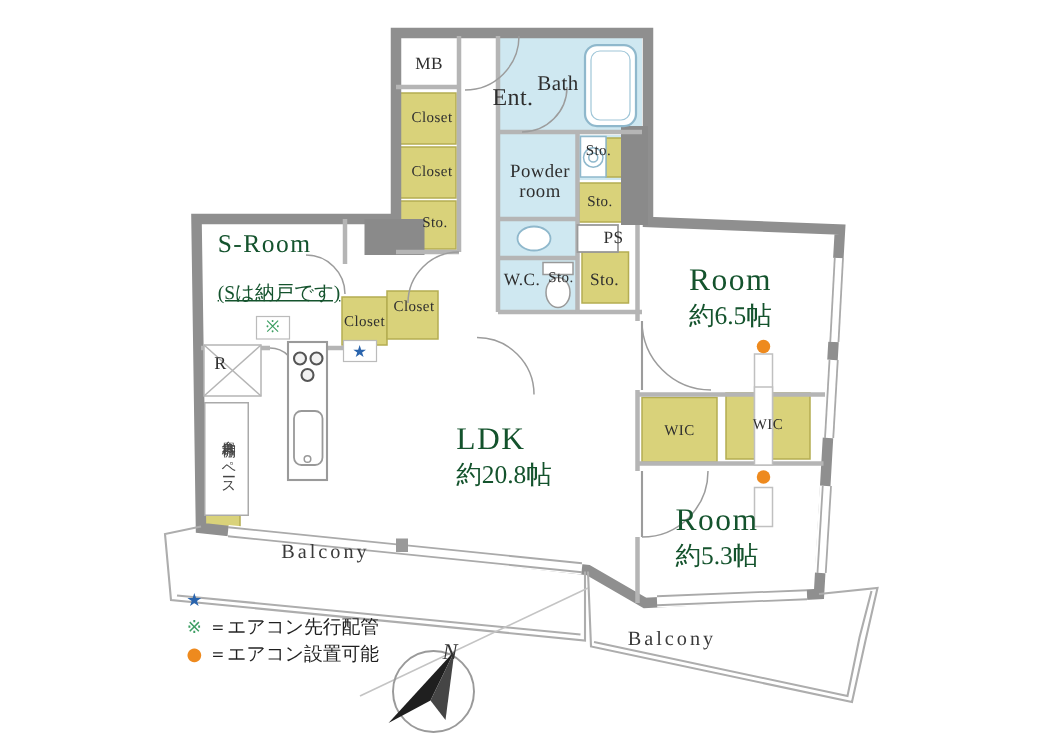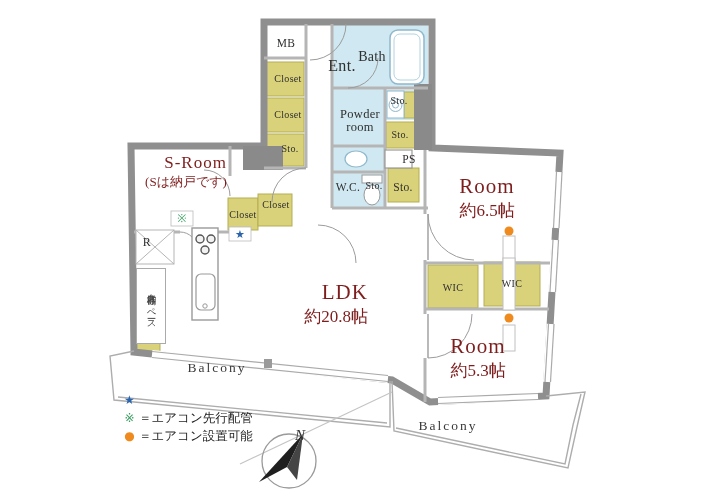--- a/index.html
+++ b/index.html
@@ -6,29 +6,29 @@
   #stage{
     position:relative;width:701px;height:500px;background:#ffffff;overflow:hidden;
     font-family:"Liberation Serif","DejaVu Serif",serif;color:#2f2f2f;
   }
   #plan-svg{position:absolute;left:0;top:0;}
   .lbl{
     position:absolute;white-space:nowrap;transform:translateX(-50%);
     color:#2f2f2f;line-height:1;letter-spacing:.3px;
   }
   .room-block{
-    position:absolute;transform:translateX(-50%);text-align:right;
-    color:#7f1d1d;
+    position:absolute;transform:translateX(-50%);text-align:left;
+    color:#14532d;
   }
   .room-block span{display:block;white-space:nowrap;}
   .rm-name{font-size:21px;letter-spacing:1px;}
   .rm-area{font-size:17px;margin-top:0;}
   .sroom .rm-name{font-size:17px;}
   .sroom .rm-area{font-size:15px;margin-top:3px;}
-  .sroom .rm-note{font-size:13px;margin-top:0;}
+  .sroom .rm-note{font-size:13px;margin-top:13px;text-decoration:underline;}
   .tiny{font-size:10px;}
   .small{font-size:11.5px;}
   .balcony-lbl{font-size:13.5px;letter-spacing:2px;color:#3a3a3a;}
   .marker-star{color:#2a64ad;font-size:11px;font-family:"DejaVu Sans",sans-serif;}
   .marker-ast{color:#3d9e63;font-size:11px;}
   .vert-box{
     position:absolute;border:1px solid #aaaaaa;background:#ffffff;
     writing-mode:vertical-rl;text-orientation:upright;
     font-size:9.5px;letter-spacing:1px;color:#444;
     display:flex;align-items:center;justify-content:center;padding:2px 1px;

